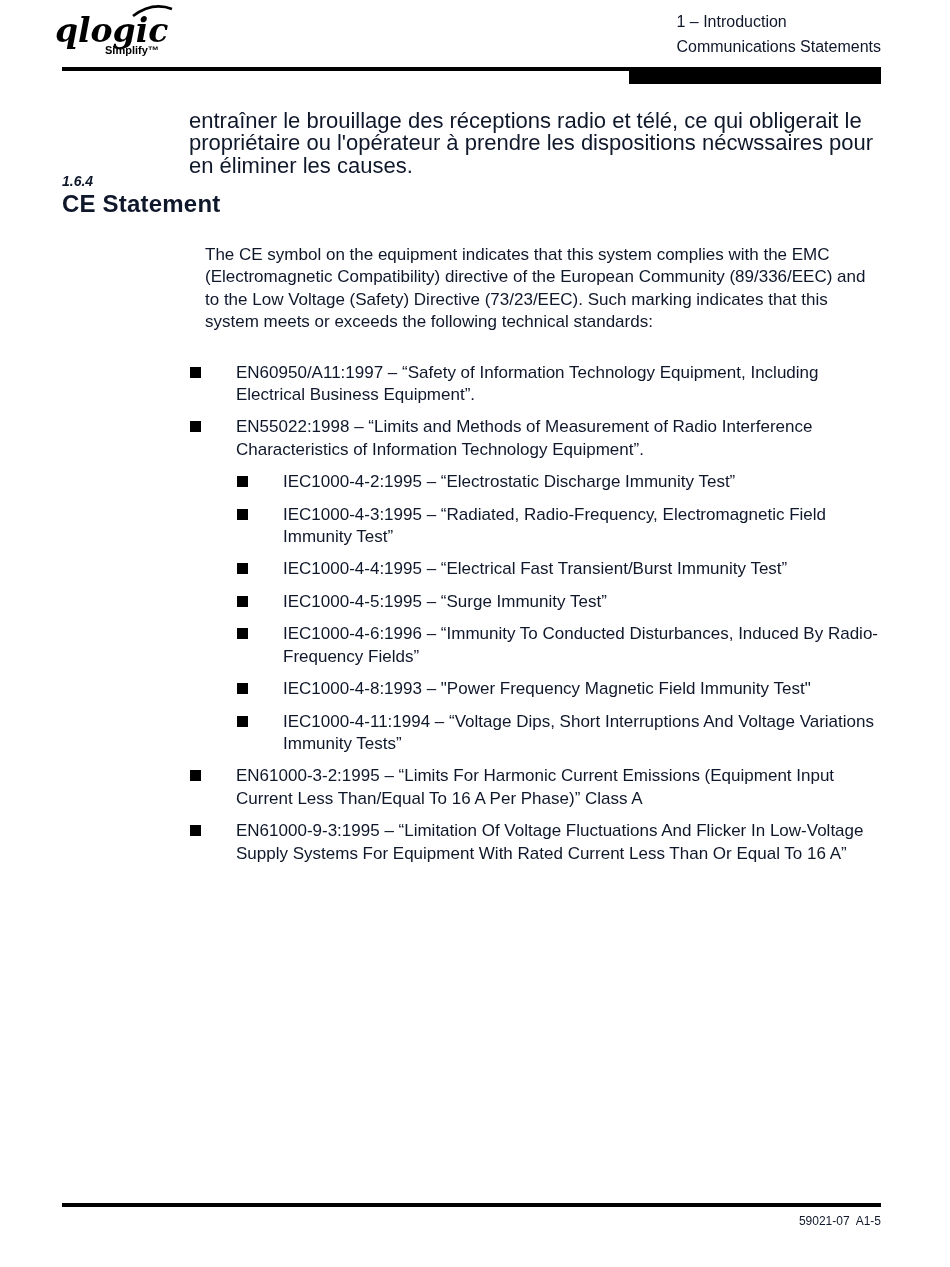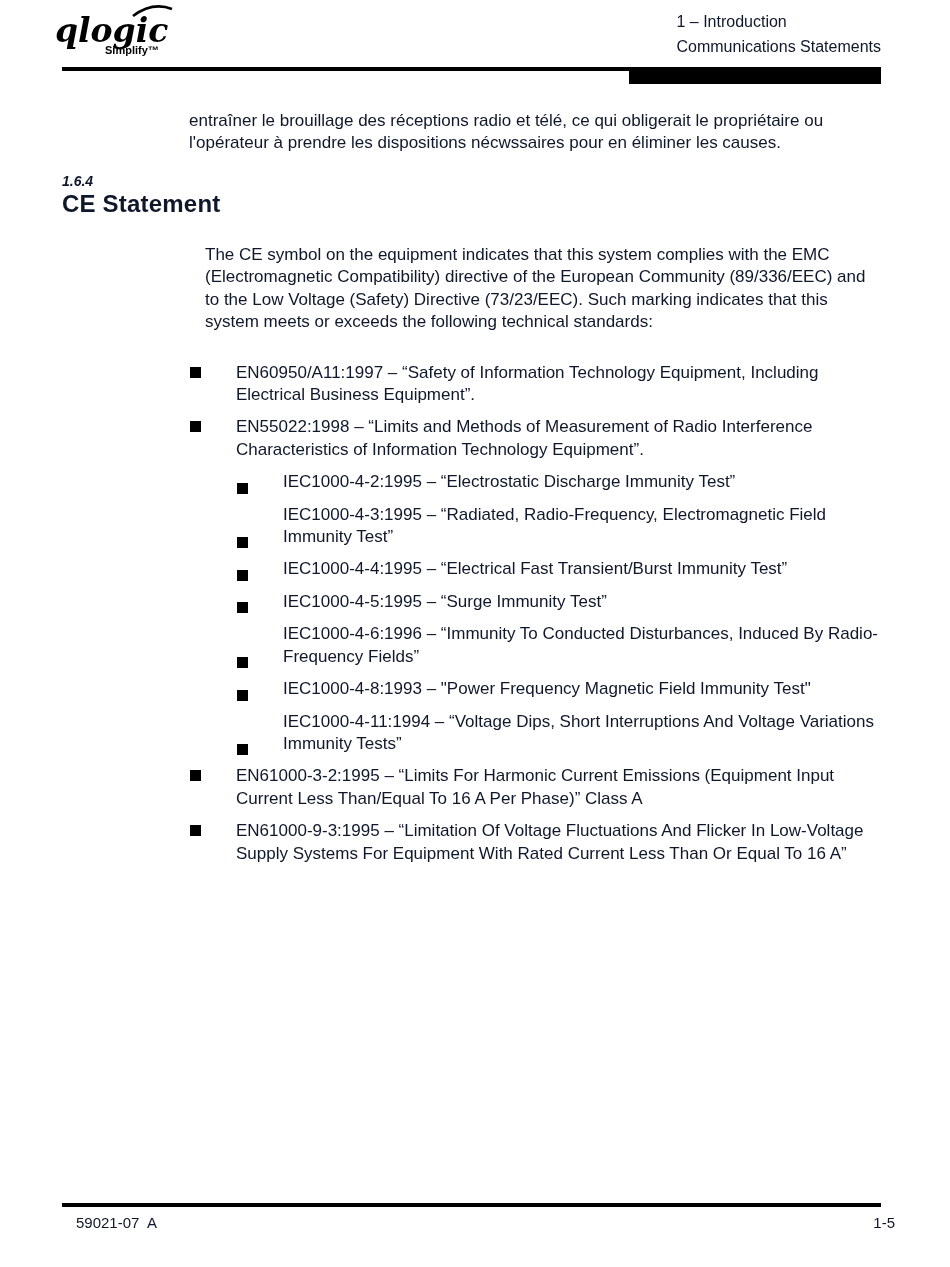--- a/index.html
+++ b/index.html
@@ -45,21 +45,21 @@
     height:13px;
     background:#000;
   }
 
   
   .french {
     position:absolute;
     left:189px;
     top:110px;
     width:700px;
-    font-size:17px;
+    font-size:22px;
     line-height:22.4px;
   }
   .sec-num {
     position:absolute;
     left:62px;
     top:173px;
     font-size:14px;
     font-weight:bold;
     font-style:italic;
   }
@@ -83,40 +83,40 @@
   .bullet { display:flex; margin-top:10px; }
   .bullet .sq {
     flex:0 0 auto;
     width:11px;
     height:11px;
     background:#000;
     margin-top:5px;
     margin-right:35px;
   }
   .bullet.l1 { padding-left:1px; }
-  .bullet.l2 { padding-left:48px;align-items:flex-end; }
+  .bullet.l2 { padding-left:48px; }
   .bullet .btext { flex:1 1 auto; }
 
   
   .footer-rule {
     position:absolute;
     left:62px;
     top:1203px;
     width:819px;
     height:4px;
     background:#000;
   }
   .footer-text {
     position:absolute;
-    left:76px;
+    left:62px;
     top:1214px;
     width:819px;
-    font-size:15px;
+    font-size:12px;
     display:flex;
-    justify-content:space-between;
+    justify-content:flex-end;
   }
   .doc-num { white-space:pre; }
 </style>
 </head>
 <body>
 
 <div class="page">
 
   <svg class="logo" viewBox="0 0 120 58" xmlns="http://www.w3.org/2000/svg">
     <text x="0" y="40" font-family="DejaVu Serif, serif" font-style="italic" font-weight="bold" font-size="33">qlogic</text>

